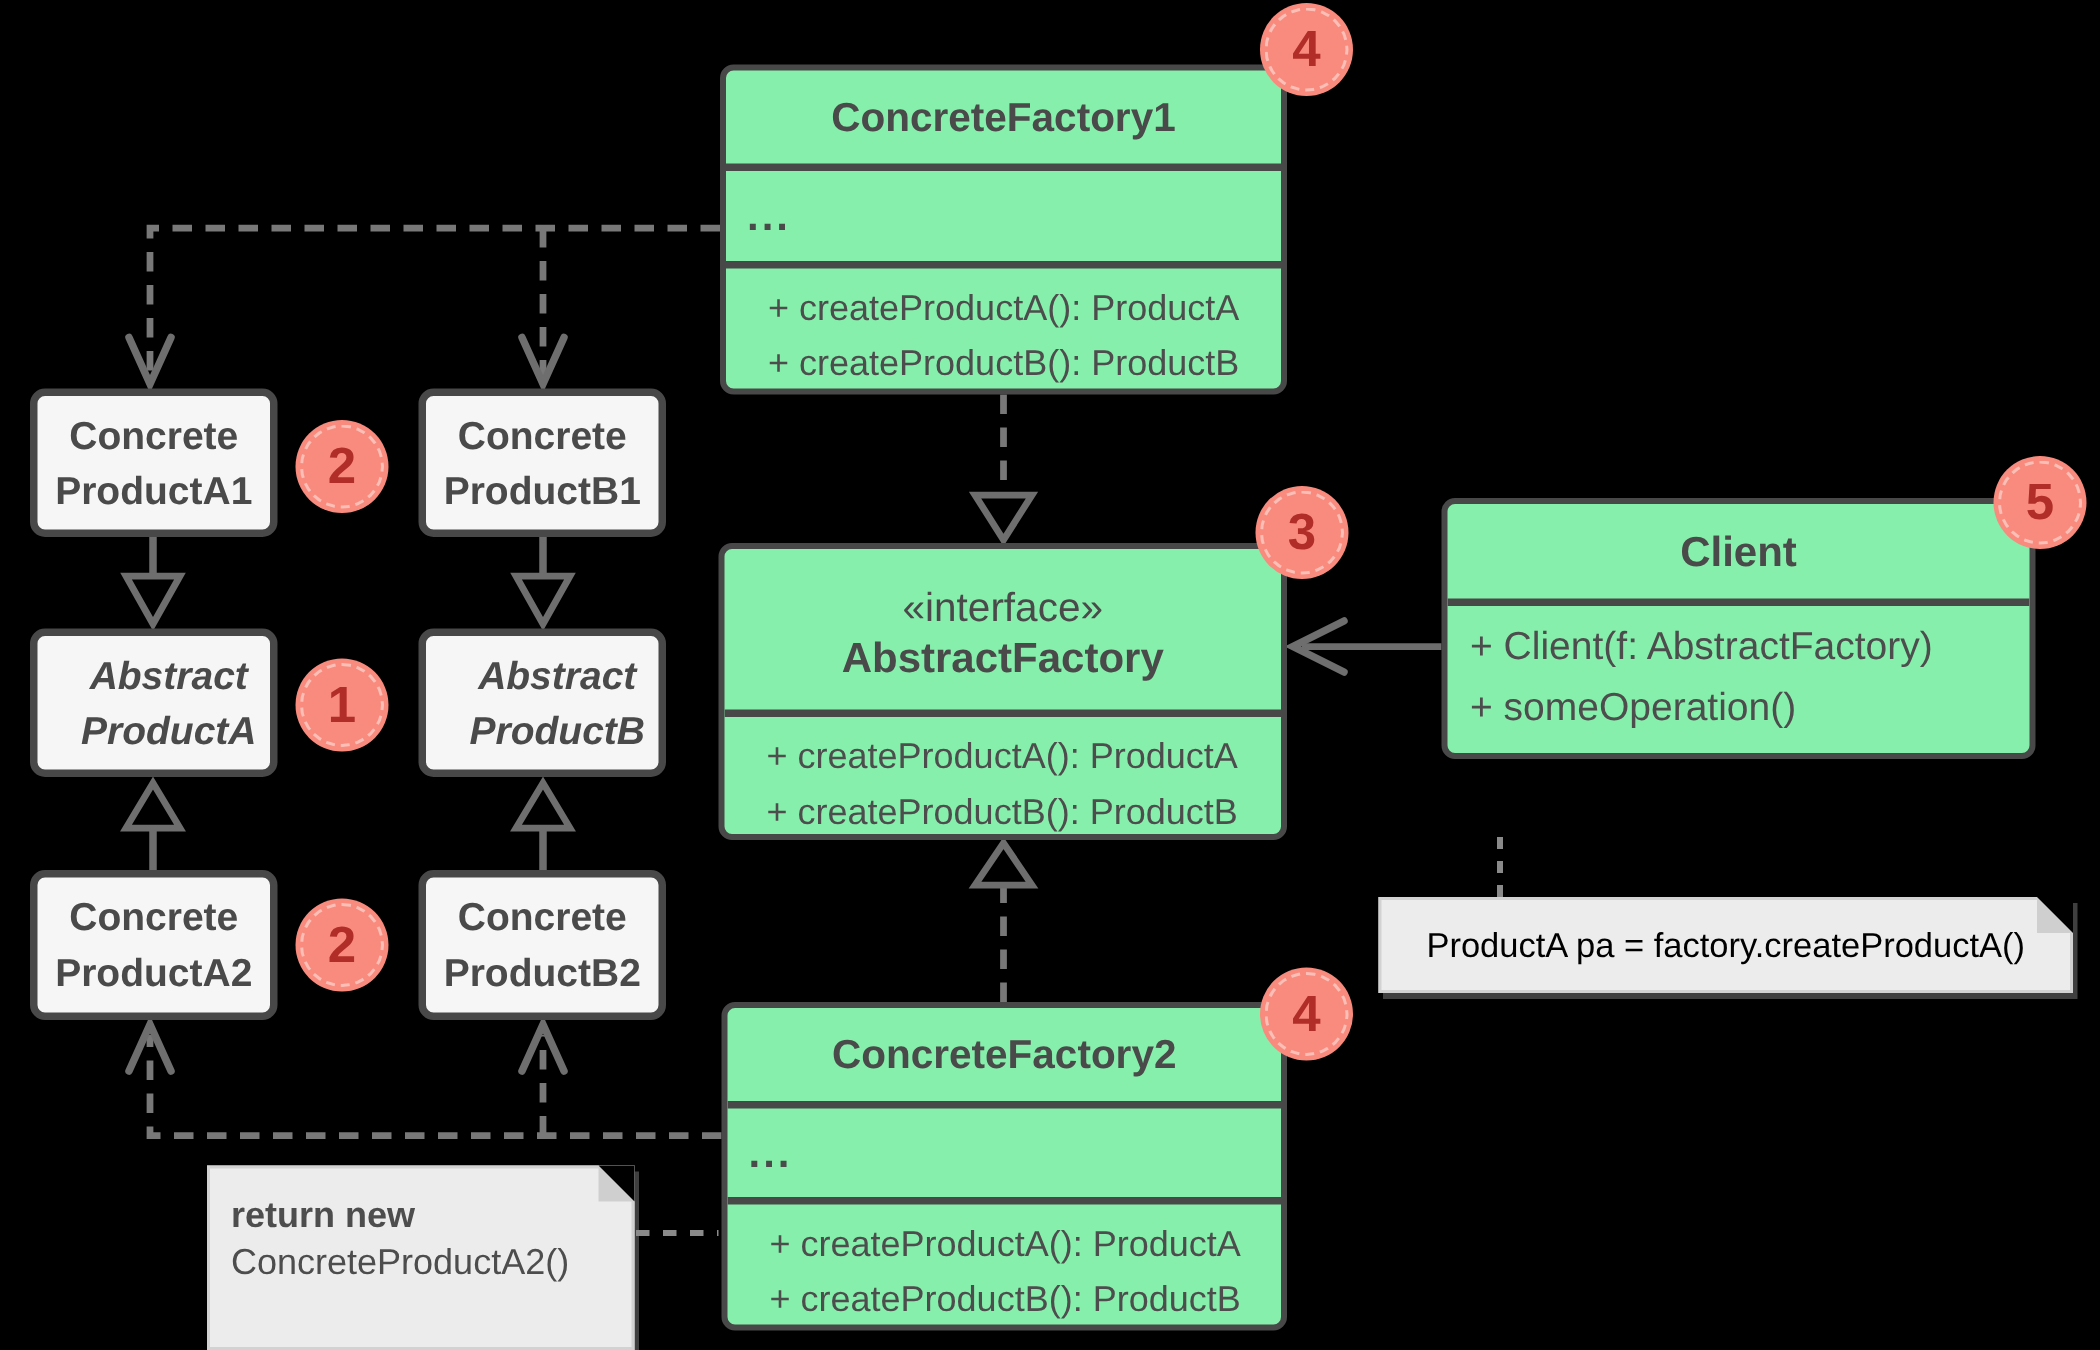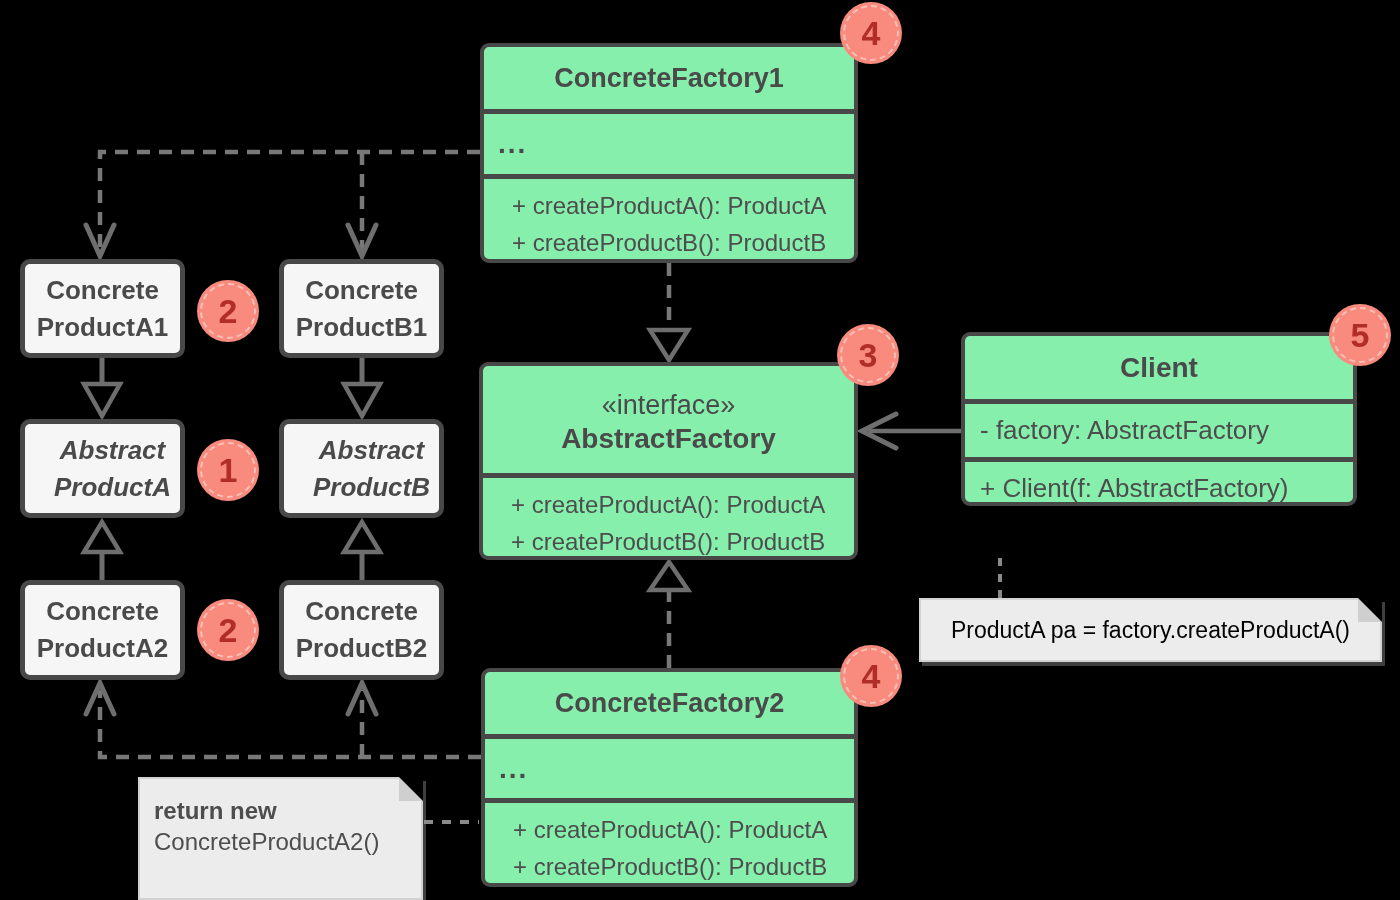--- a/index.html
+++ b/index.html
@@ -147,23 +147,20 @@
     <div class="sec rows">
       <div class="mrow">+ createProductA(): ProductA</div>
       <div class="mrow">+ createProductB(): ProductB</div>
     </div>
   </div>
 
   <div class="uml-box" style="left:961px;top:332px;width:396px;height:174px">
     <div class="sec head" style="height:63px;font-size:28px">
       <span>Client</span>
     </div>
-    <div class="sec arow" style="height:61px">
-      <span>- factory: AbstractFactory</span>
-    </div>
     <div class="sec rows-client">
       <div class="crow">+ Client(f: AbstractFactory)</div>
       <div class="crow">+ someOperation()</div>
     </div>
   </div>
 
   <div class="pbox" style="left:20px;top:259px;width:165px;height:99px">
     <div class="pline">Concrete</div>
     <div class="pline">ProductA1</div>
   </div>

